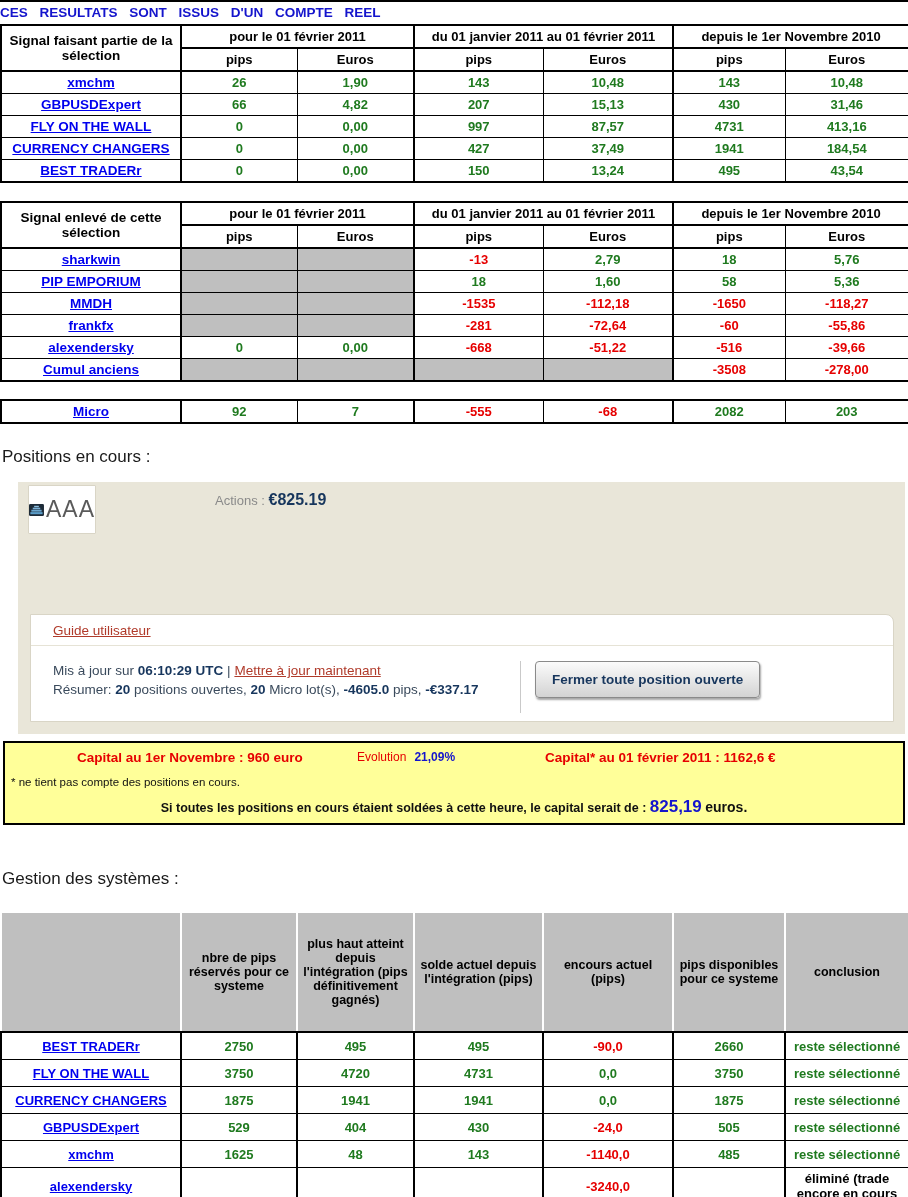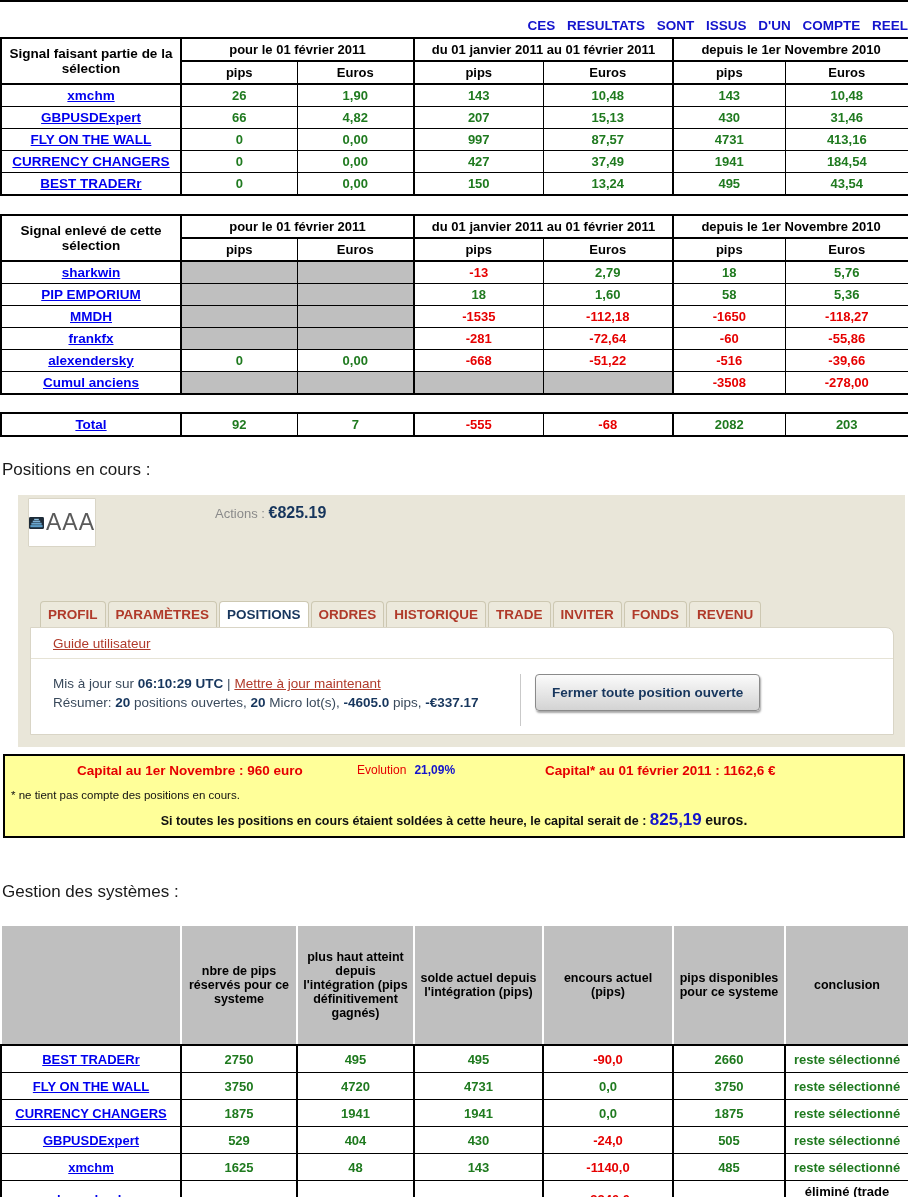--- a/index.html
+++ b/index.html
@@ -1,19 +1,19 @@
 <!DOCTYPE html>
 <html><head>
 <meta charset="utf-8">
 <style>
   html,body{margin:0;padding:0;background:#fff;font-family:"Liberation Sans",sans-serif;}
   .page{width:908px;height:1197px;position:relative;overflow:hidden;background:#fff;border-top:2px solid #000;box-sizing:border-box;}
 
   
-  .banner{text-align:right;color:#1414cc;font-weight:bold;font-size:13.5px;padding-top:16px;height:19px;word-spacing:8px;border-radius:6px;}
+  .banner{text-align:left;color:#1414cc;font-weight:bold;font-size:13.5px;padding-top:3px;height:19px;word-spacing:8px;border-radius:6px;}
 
   
   table.res{border-collapse:collapse;table-layout:fixed;width:908px;border:2px solid #000;}
   table.res td{border:1px solid #000;height:21px;text-align:center;font-size:13px;font-weight:bold;padding:0;overflow:hidden;vertical-align:middle;}
   table.res td.gs{border-left-width:2px;}
   table.res td.lblh{border-right-width:2px;font-size:13.5px;}
   table.res tr.h1 td{border-bottom-width:2px;}
   table.res tr.h2 td{border-bottom-width:2px;}
   td.gc{background:#bfbfbf;}
   .gap18{height:18px;}
@@ -238,21 +238,21 @@
         <col style="width:180px">
         <col style="width:116px">
         <col style="width:117px">
         <col style="width:129px">
         <col style="width:130px">
         <col style="width:112px">
         <col style="width:124px">
       </colgroup>
     <tbody>
         <tr>
-      <td class="lblh"><a class="lnk">Total</a></td>
+      <td class="lblh"><a class="lnk">Micro</a></td>
       <td class="val gs pos">92</td>
       <td class="val pos">7</td>
       <td class="val gs neg">-555</td>
       <td class="val neg">-68</td>
       <td class="val gs pos">2082</td>
       <td class="val pos">203</td>
     </tr>
   </tbody>
     </table>
 
@@ -265,31 +265,20 @@
         <rect x="11" y="4" width="10" height="3" fill="#8fc0e0"></rect>
         <rect x="8" y="8" width="16" height="3.5" fill="#7ab0d6"></rect>
         <rect x="5" y="12.5" width="22" height="4" fill="#6aa6cf"></rect>
         <rect x="3" y="17.5" width="26" height="4.5" fill="#5a9cc8"></rect>
       </svg>
       <span class="aaa">AAA</span>
     </div>
     <div class="actions">
       <span>Actions :</span>
       <b>€825.19</b>
-    </div>
-    <div class="tabs">
-      <div class="tab">PROFIL</div>
-      <div class="tab">PARAMÈTRES</div>
-      <div class="tab active">POSITIONS</div>
-      <div class="tab">ORDRES</div>
-      <div class="tab">HISTORIQUE</div>
-      <div class="tab">TRADE</div>
-      <div class="tab">INVITER</div>
-      <div class="tab">FONDS</div>
-      <div class="tab">REVENU</div>
     </div>
     <div class="panel">
       <div class="guide">
         <a>Guide utilisateur</a>
       </div>
       <div class="pcontent">
         <div class="uinfo">
           <div>
             <span>Mis à jour sur</span>
             <b>06:10:29 UTC</b>

